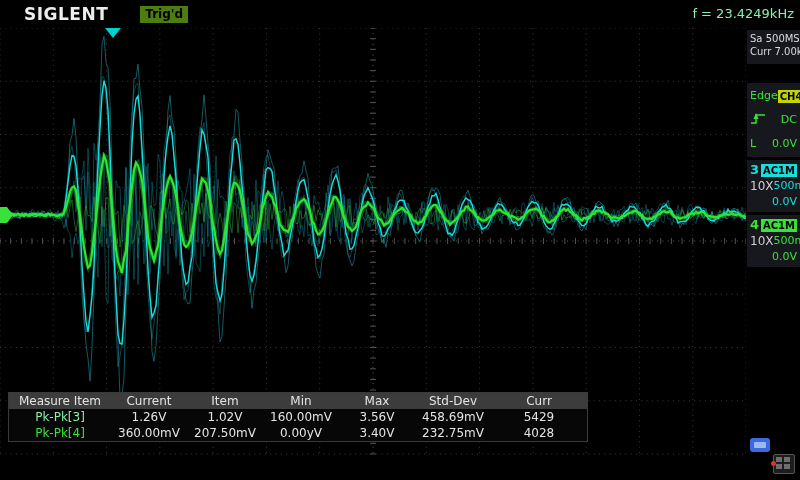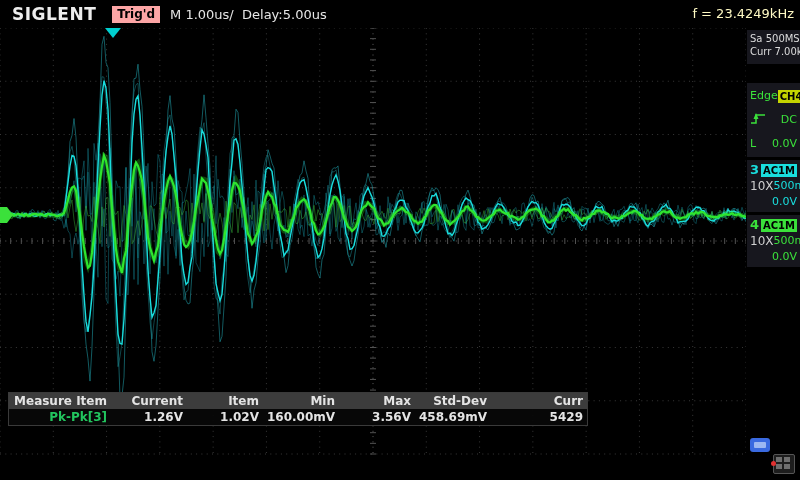--- a/index.html
+++ b/index.html
@@ -1,25 +1,25 @@
 <!DOCTYPE html>
 <html><head>
 <meta charset="utf-8">
 <style>
   html,body{margin:0;padding:0;background:#000;}
   .screen{position:relative;width:800px;height:480px;background:#000;overflow:hidden;
           font-family:"DejaVu Sans",sans-serif;}
   
   .topbar{position:absolute;left:0;top:0;width:800px;height:28px;background:#000;
           display:flex;align-items:center;}
-  .logo{color:#ededed;font-size:17px;font-weight:bold;letter-spacing:.5px;margin-left:12px;}
-  .trig-badge{margin-left:16px;background:#fca5a5;color:#000;font-size:12px;font-weight:bold;
+  .logo{color:#ededed;font-size:17px;font-weight:bold;letter-spacing:.5px;margin-left:24px;}
+  .trig-badge{margin-left:32px;background:#4d7c0f;color:#000;font-size:12px;font-weight:bold;
               padding:1px 5px;line-height:15px;}
   .tb-readout{color:#e6e6e6;font-size:13px;margin-left:10px;white-space:pre;}
-  .freq{position:absolute;right:6px;top:6px;color:#fef9c3;font-size:13px;}
+  .freq{position:absolute;right:6px;top:6px;color:#86efac;font-size:13px;}
   
   .scope{position:absolute;left:0;top:28px;width:746px;height:427px;background:#000;}
   svg.layer{position:absolute;left:0;top:0;}
   
   .sidebar{position:absolute;right:0;top:30px;width:53px;height:450px;display:flex;
            flex-direction:column;gap:3px;}
   .panel{background:#17171e;padding:2px 3px;}
   .acq{height:30px;}
   .acq-line{color:#dcdcdc;font-size:10px;line-height:13px;white-space:nowrap;}
   .trig{height:70px;display:flex;flex-direction:column;justify-content:space-around;margin-top:16px;}
@@ -33,25 +33,25 @@
   .ch4bg{background:#c4d400;}
   .c3bg{background:#19dede;}
   .c4bg{background:#3be13b;}
   .chnum{font-size:13px;font-weight:bold;}
   .probe{color:#cfcfcf;font-size:12px;}
   
   .mwrap{position:absolute;left:8px;top:392px;width:578px;background:rgba(8,8,8,.93);
          border:1px solid #3a3a3a;}
   table{border-collapse:collapse;table-layout:fixed;width:100%;}
   thead tr{background:#3c3c3c;}
-  th,td{font-size:12px;font-weight:bold;text-align:right;padding:0 4px;height:16px;
+  th,td{font-size:12px;font-weight:normal;text-align:center;padding:0 4px;height:16px;
         color:#e4e4e4;white-space:nowrap;overflow:hidden;}
   col.c0{width:102px;} col.c1{width:76px;} col.c2{width:76px;} col.c3{width:76px;}
   col.c4{width:76px;} col.c5{width:76px;} col.c6{width:96px;}
-  .ch3{color:#22c55e;}
+  .ch3{color:#86efac;}
   .ch4{color:#3be13b;}
   
   .icon-print{position:absolute;left:750px;top:438px;width:20px;height:14px;background:#3a6ae0;
               border-radius:3px;}
   .icon-print::after{content:"";position:absolute;left:4px;top:4px;width:12px;height:6px;
                      background:#9db8f2;border-radius:1px;}
   .icon-grid{position:absolute;left:773px;top:454px;width:20px;height:18px;background:#1d1d1d;
              border:1px solid #555;border-radius:2px;}
   .icon-grid .sq{position:absolute;width:6px;height:5px;background:#6e6e6e;}
   .icon-grid .s1{left:2px;top:2px;} .icon-grid .s2{left:10px;top:2px;}
@@ -60,21 +60,20 @@
                   background:#e03030;}
 </style>
 </head>
 <body>
 
 <div class="screen">
 
   <div class="topbar">
     <span class="logo">SIGLENT</span>
     <span class="trig-badge">Trig'd</span>
-    <span class="tb-readout"><span>M 1.00us/</span>  <span>Delay:5.00us</span></span>
     <span class="freq">f = 23.4249kHz</span>
   </div>
 
   <div class="scope">
     <svg id="grid" class="layer" width="746" height="427">
         <line x1="0" y1="0" x2="0" y2="426" stroke="#383838" stroke-width="1" stroke-dasharray="1 4.3"></line>
         <line x1="53.285714285714285" y1="0" x2="53.285714285714285" y2="426" stroke="#383838" stroke-width="1" stroke-dasharray="1 4.3"></line>
         <line x1="106.57142857142857" y1="0" x2="106.57142857142857" y2="426" stroke="#383838" stroke-width="1" stroke-dasharray="1 4.3"></line>
         <line x1="159.85714285714286" y1="0" x2="159.85714285714286" y2="426" stroke="#383838" stroke-width="1" stroke-dasharray="1 4.3"></line>
         <line x1="213.14285714285714" y1="0" x2="213.14285714285714" y2="426" stroke="#383838" stroke-width="1" stroke-dasharray="1 4.3"></line>
@@ -304,20 +303,29 @@
       <tbody>
           <tr>
             <th class="ch3">Pk-Pk[3]</th>
             <td>1.26V</td>
             <td>1.02V</td>
             <td>160.00mV</td>
             <td>3.56V</td>
             <td>458.69mV</td>
             <td>5429</td>
           </tr>
+          <tr>
+            <th class="ch4">Pk-Pk[4]</th>
+            <td>360.00mV</td>
+            <td>207.50mV</td>
+            <td>0.00yV</td>
+            <td>3.40V</td>
+            <td>232.75mV</td>
+            <td>4028</td>
+          </tr>
         </tbody>
     </table>
   </div>
 
   <div class="icon-print"></div>
   <div class="icon-grid">
     <span class="sq s1"></span>
       <span class="sq s2"></span>
     <span class="sq s3"></span>
       <span class="sq s4"></span>

